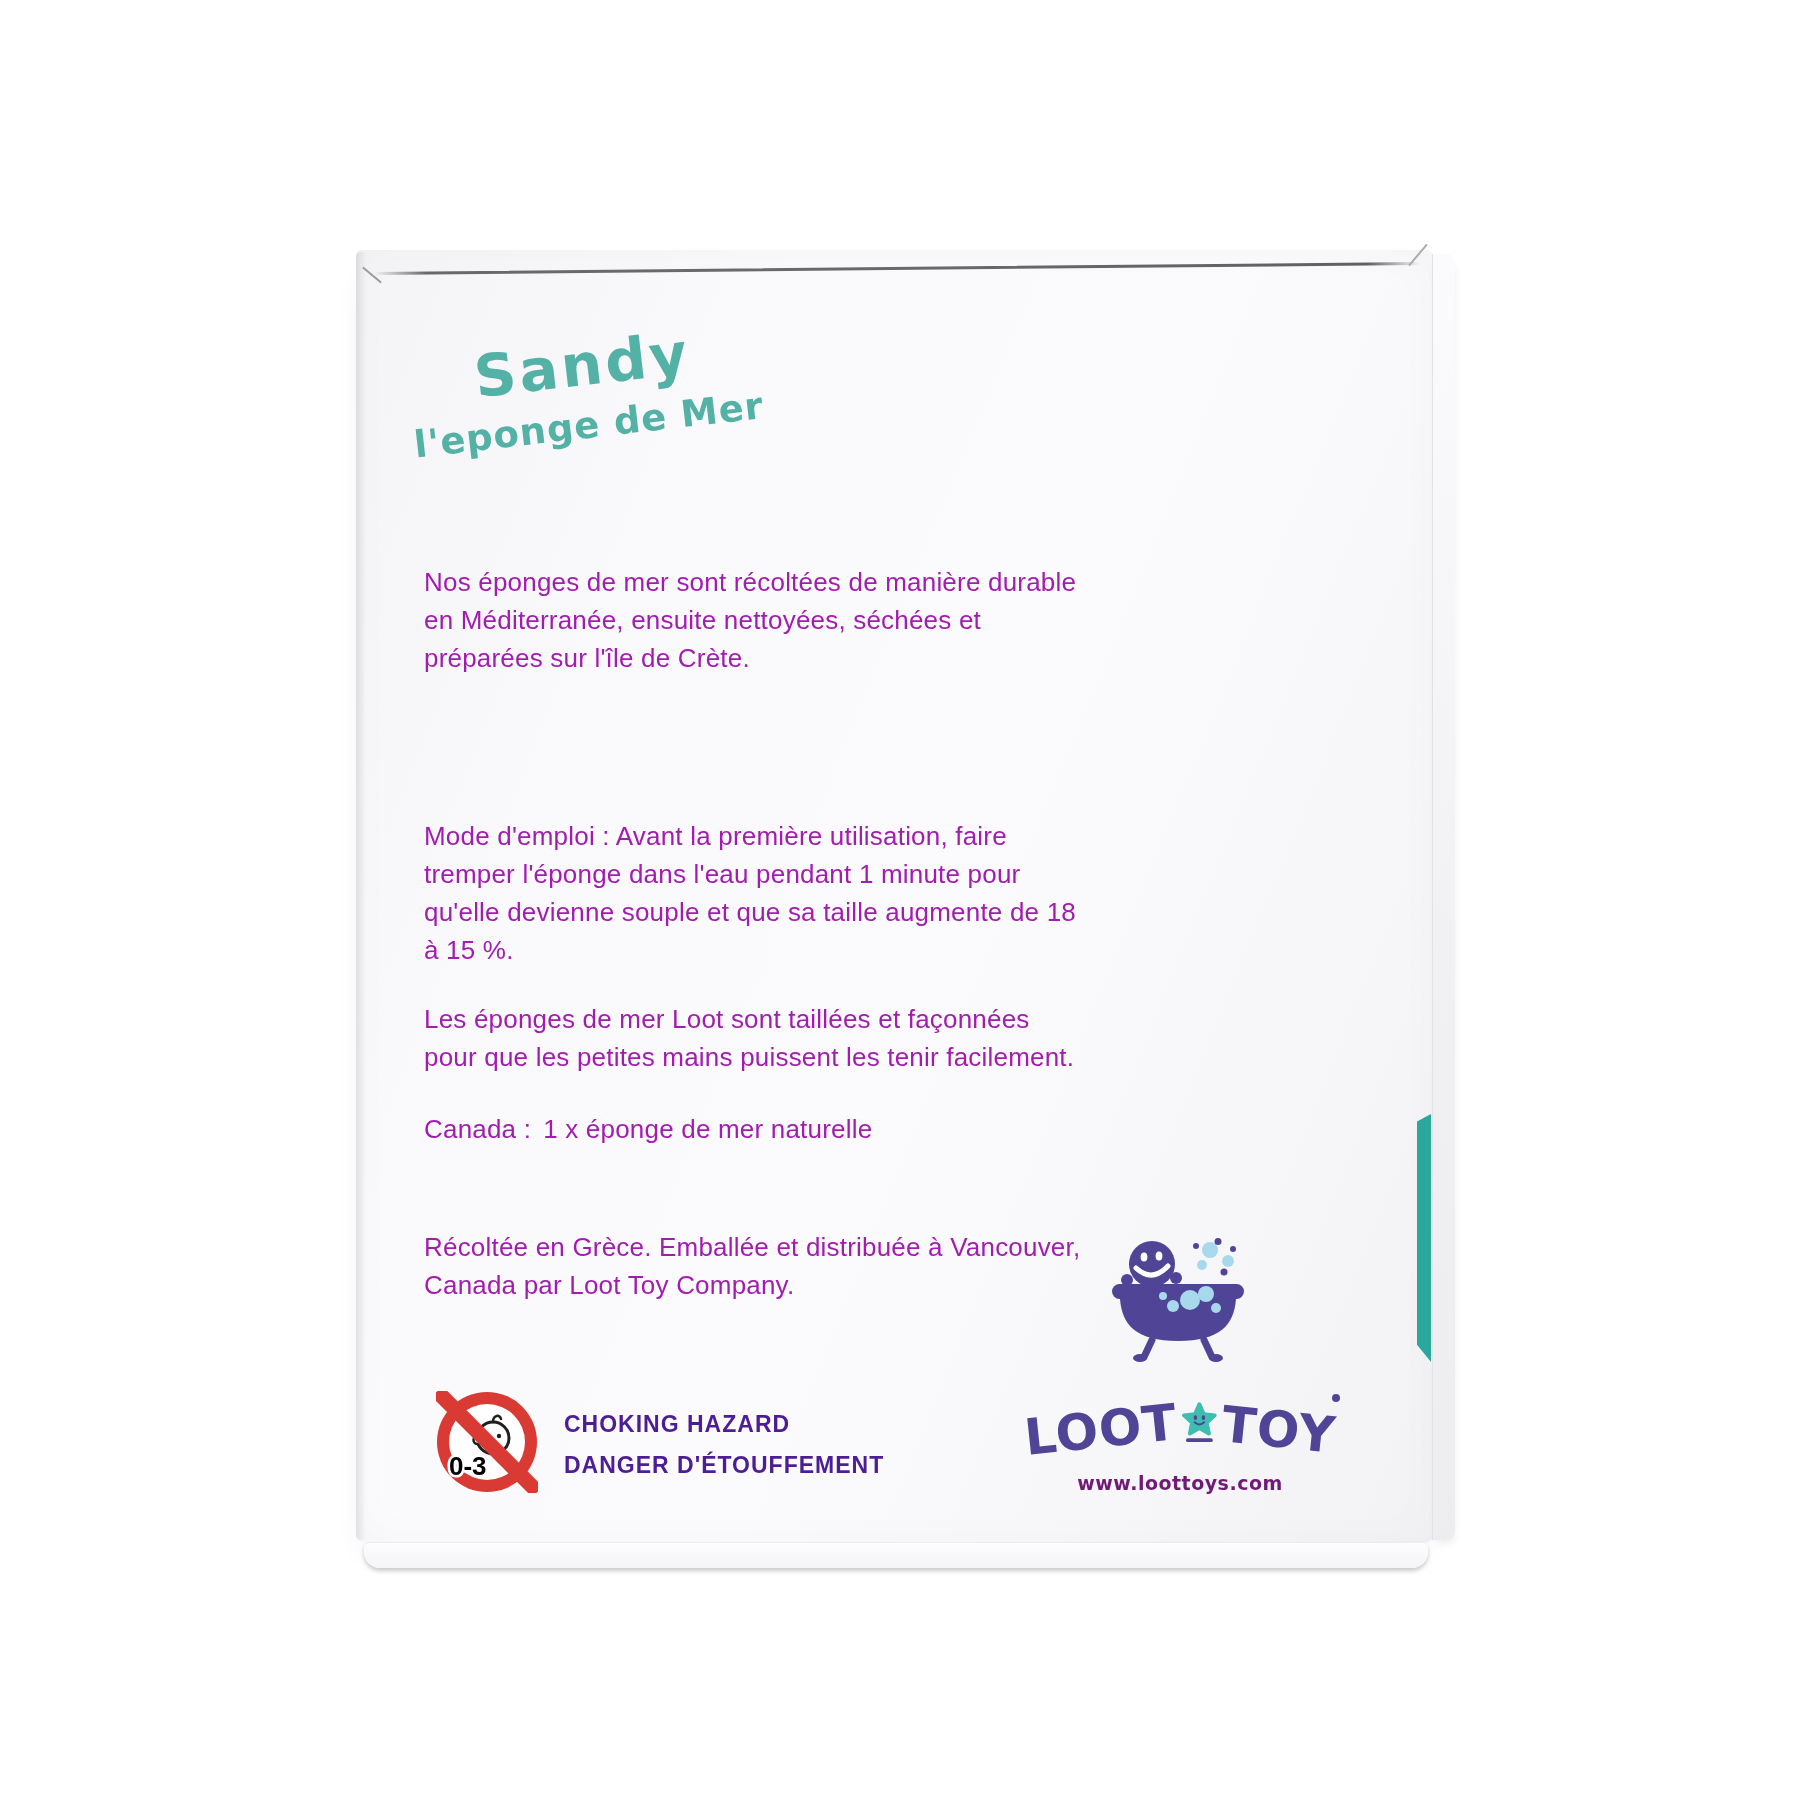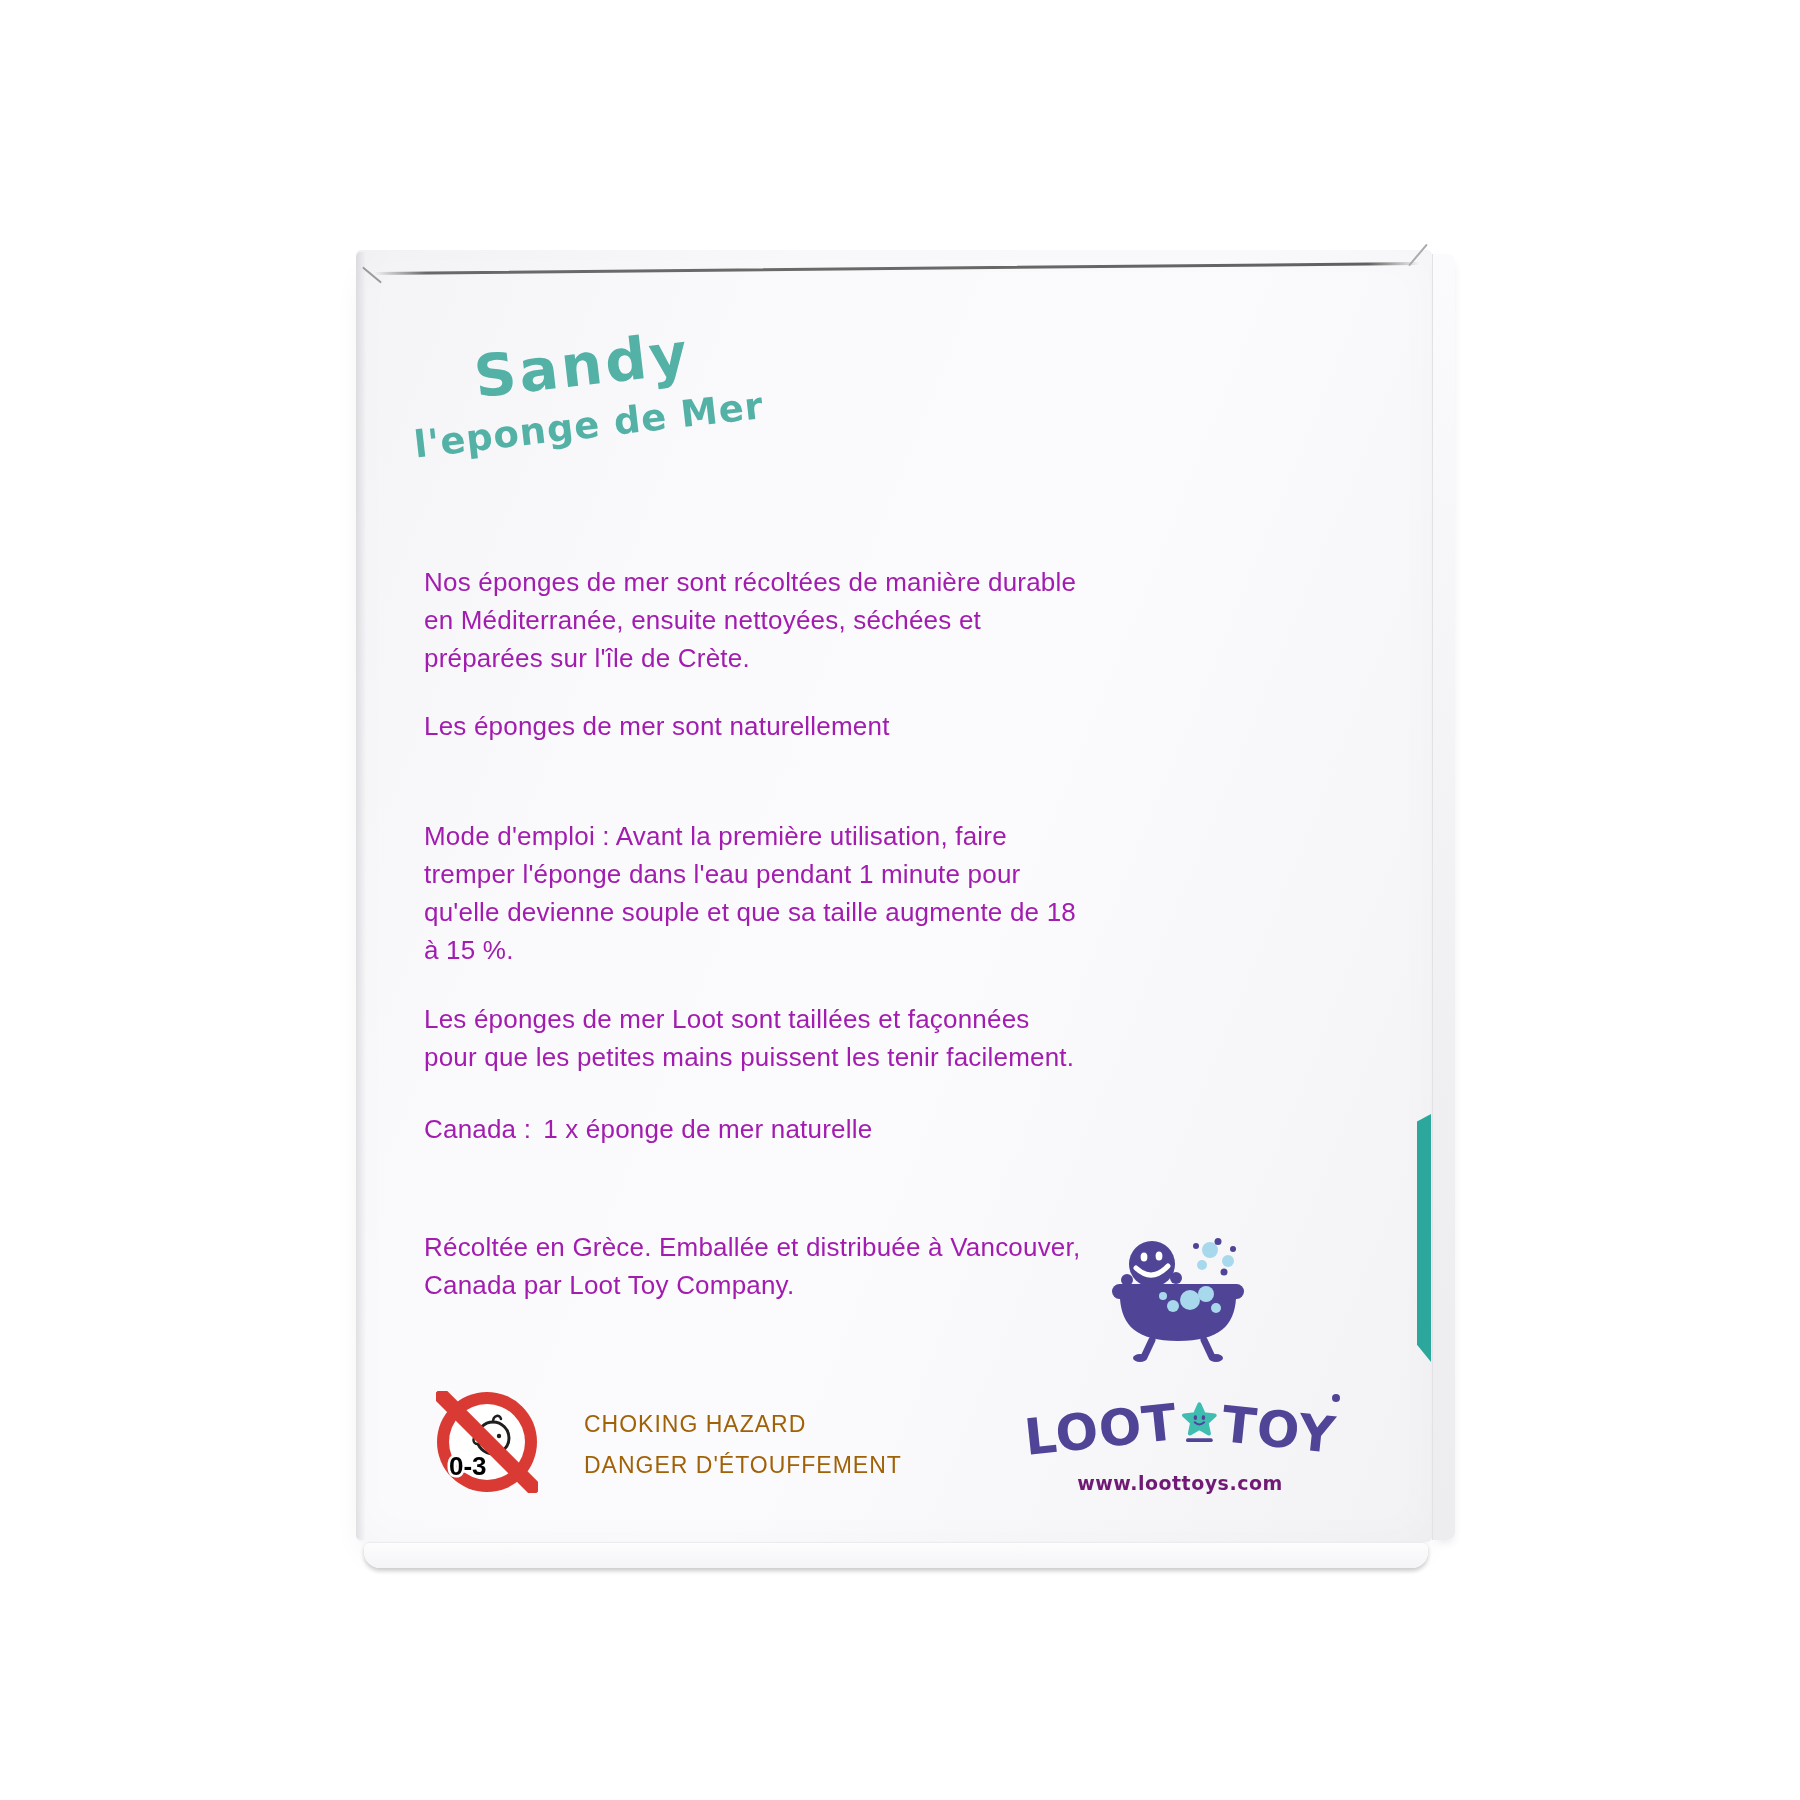--- a/index.html
+++ b/index.html
@@ -42,22 +42,22 @@
   .para{position:absolute;left:424px;font-size:26px;line-height:38px;color:#a21caf;
     letter-spacing:.2px;white-space:nowrap;}
   .para .ln{display:block;}
   .lead{font-weight:normal;}
   .p1{top:563px;} .p2{top:707px;} .p3{top:817px;} .p4{top:1000px;}
   .p-contenu{top:1110px;} .p-origin{top:1180px;margin-top:48px;}
   .contenu-value{margin-left:12px;}
 
   
   .hazard-icon{position:absolute;left:436px;top:1391px;width:102px;height:102px;}
-  .hazard-text{position:absolute;left:584px;top:1404px;font-size:23px;font-weight:normal;
-    color:#a16207;letter-spacing:1px;line-height:41px;white-space:nowrap;}
+  .hazard-text{position:absolute;left:564px;top:1404px;font-size:23px;font-weight:bold;
+    color:#4c1d95;letter-spacing:1px;line-height:41px;white-space:nowrap;}
 
   
   .tub-icon{position:absolute;left:1106px;top:1238px;width:144px;height:126px;}
   .wordmark{position:absolute;left:1024px;top:1388px;width:312px;height:78px;
     display:flex;align-items:center;justify-content:center;
     color:#4f4496;font-family:"DejaVu Sans",sans-serif;}
   .wm-word{font-size:50px;font-weight:bold;letter-spacing:1px;}
   .wm-left{transform:rotate(-6deg) translateY(3px);}
   .wm-right{transform:rotate(6deg) translateY(3px);}
   .wm-star{width:52px;height:62px;margin:0 5px;transform:translateY(-4px);}
@@ -85,21 +85,20 @@
     <div class="subtitle">l'eponge de Mer</div>
   </div>
 
   <div class="para p1">
     <span class="ln">Nos éponges de mer sont récoltées de manière durable</span>
     <span class="ln">en Méditerranée, ensuite nettoyées, séchées et</span>
     <span class="ln">préparées sur l'île de Crète.</span>
   </div>
 
   <div class="para p2">
-    <span class="ln">Les éponges de mer sont naturellement</span>
   </div>
 
   <div class="para p3">
     <span class="ln"><span class="lead">Mode d'emploi :</span><span> Avant la première utilisation, faire</span></span>
     <span class="ln">tremper l'éponge dans l'eau pendant 1 minute pour</span>
     <span class="ln">qu'elle devienne souple et que sa taille augmente de 18</span>
     <span class="ln">à 15 %.</span>
   </div>
 
   <div class="para p4">

